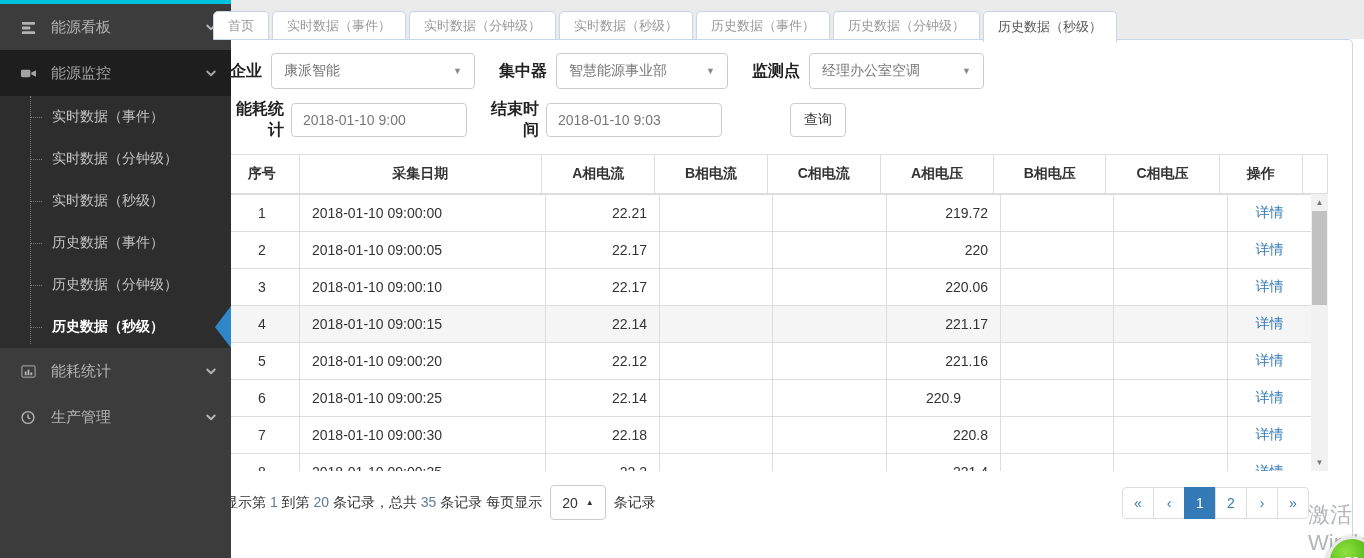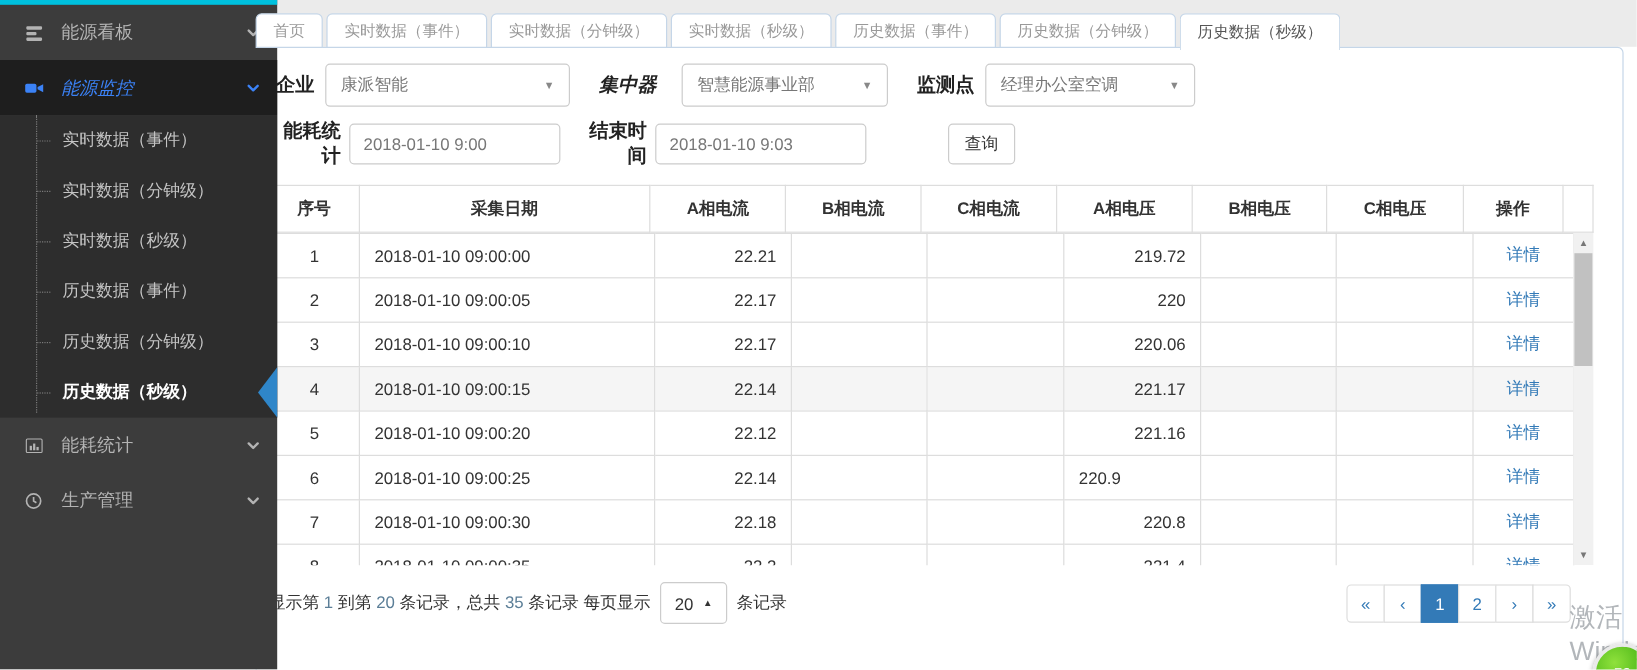--- a/index.html
+++ b/index.html
@@ -7,21 +7,21 @@
     width:1364px;height:558px;position:relative;overflow:hidden;
     font-family:"Liberation Sans","DejaVu Sans",sans-serif;
     background:#fff;
   }
   
   .sidebar{position:absolute;left:0;top:0;width:231px;height:558px;background:#3c3c3c;z-index:2;}
   .topline{height:4px;background:#00c1de;}
   .mi{height:46px;display:flex;align-items:center;padding:0 14px 0 20px;color:#b3b3b3;font-size:15px;cursor:pointer;}
   .mi .mi-icon{width:18px;height:16px;margin-right:13px;display:flex;align-items:center;}
   .mi .chev{margin-left:auto;display:flex;align-items:center;}
-  .mi.active{background:#1e1e1e;color:#3b82f6;font-style:italic;}
+  .mi.active{background:#1e1e1e;color:#a3a3a3;}
   .submenu{background:#2d2d2d;position:relative;}
   .submenu:before{content:"";position:absolute;left:30px;top:0;bottom:4px;border-left:1px dotted #7a7a7a;}
   .smi{height:42px;display:flex;align-items:center;padding-left:52px;color:#c4c4c4;font-size:14px;position:relative;cursor:pointer;}
   .smi:before{content:"";position:absolute;left:31px;top:50%;width:11px;border-top:1px dotted #7a7a7a;}
   .smi.active{color:#fff;font-weight:bold;}
   .smi.active:after{content:"";position:absolute;right:0;top:50%;margin-top:-21px;
     border-top:21px solid transparent;border-bottom:21px solid transparent;border-right:16px solid #2f86c9;}
   
   .main{position:absolute;left:203px;top:0;right:0;height:558px;background:#fff;}
   .topstrip{position:absolute;left:0;top:0;right:0;height:39px;background:#ebebeb;}
@@ -29,21 +29,21 @@
   .tab{box-sizing:border-box;height:29px;padding:0 14px;background:#fff;border:1px solid #c5d6e8;
     border-radius:5px 5px 0 0;color:#999;font-size:13px;display:flex;align-items:center;cursor:pointer;white-space:nowrap;}
   .tab.active{height:31px;border-bottom:0;color:#555;z-index:4;}
   .panel{position:absolute;top:39px;left:10px;width:1140px;height:620px;border:1px solid #c5d6e8;
     border-radius:5px;background:#fff;box-sizing:border-box;z-index:1;}
   
   .filters{padding:13px 0 0 10px;}
   .frow{display:flex;align-items:center;margin-bottom:10px;}
   .flabel{font-weight:bold;color:#222;font-size:16px;text-align:right;flex:none;}
   .lab-ent{width:38px;margin-right:9px;}
-  .lab-con{width:56px;margin-left:16px;margin-right:21px;font-style:italic;}
+  .lab-con{width:56px;margin-left:16px;margin-right:9px;}
   .lab-mon{width:56px;margin-left:16px;margin-right:9px;}
   .lab-start{width:60px;margin-right:7px;}
   .lab-end{width:60px;margin-left:12px;margin-right:7px;}
   .select{box-sizing:border-box;border:1px solid #ccc;border-radius:4px;height:36px;display:flex;
     align-items:center;padding:0 12px;color:#777;font-size:14px;background:#fff;cursor:pointer;flex:none;}
   .sel-ent{width:204px;}.sel-con{width:172px;}.sel-mon{width:175px;}
   .caret{margin-left:auto;color:#888;font-size:9px;}
   .tinput{box-sizing:border-box;border:1px solid #ccc;border-radius:4px;height:34px;padding:0 11px;
     color:#777;font-size:14px;width:176px;font-family:inherit;background:#fff;}
   .query-btn{height:34px;padding:0 13px;border:1px solid #ccc;border-radius:4px;background:#fff;
@@ -298,21 +298,21 @@
                 <td style="text-align:right"></td>
                 <td style="text-align:right"></td>
                 <td style="text-align:center"><span class="detail">详情</span></td>
               </tr>
               <tr>
                 <td style="text-align:center">6</td>
                 <td style="text-align:left">2018-01-10 09:00:25</td>
                 <td style="text-align:right">22.14</td>
                 <td style="text-align:right"></td>
                 <td style="text-align:right"></td>
-                <td style="text-align:left">220.9</td>
+                <td style="text-align:center">220.9</td>
                 <td style="text-align:right"></td>
                 <td style="text-align:right"></td>
                 <td style="text-align:center"><span class="detail">详情</span></td>
               </tr>
               <tr>
                 <td style="text-align:center">7</td>
                 <td style="text-align:left">2018-01-10 09:00:30</td>
                 <td style="text-align:right">22.18</td>
                 <td style="text-align:right"></td>
                 <td style="text-align:right"></td>

